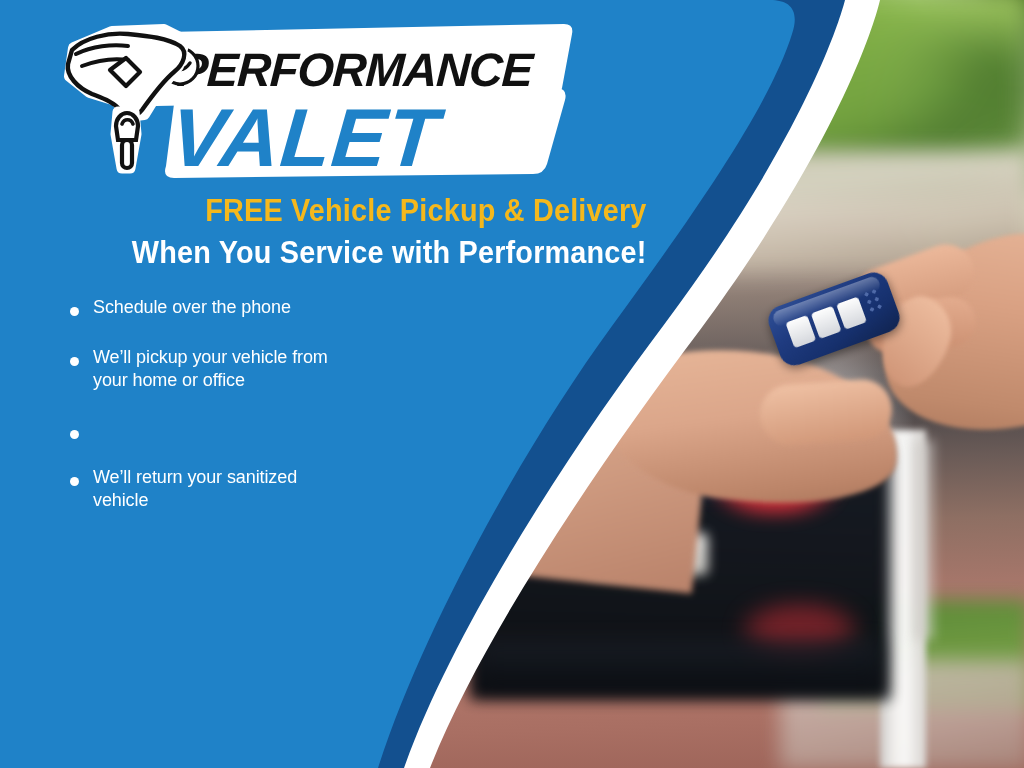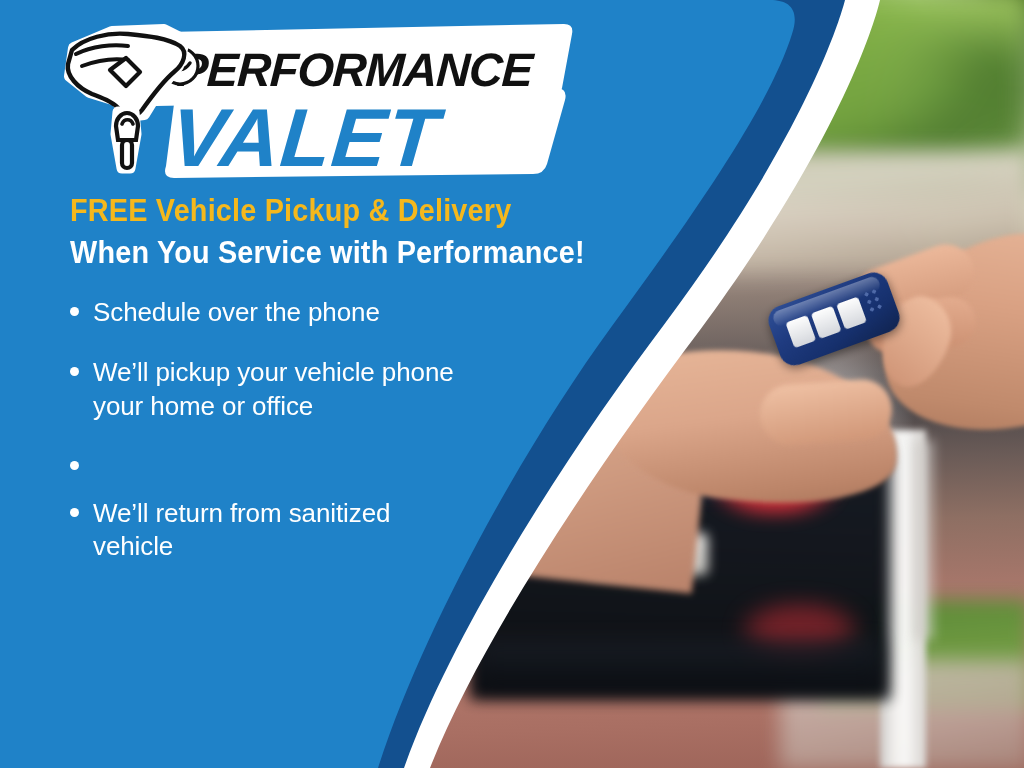--- a/index.html
+++ b/index.html
@@ -119,33 +119,33 @@
 
   
   .panel-svg{position:absolute;left:0;top:0;width:1024px;height:768px;}
 
   
   .content{position:absolute;left:0;top:0;width:700px;height:768px;}
 
   .logo{position:absolute;left:56px;top:14px;width:520px;height:170px;}
   .logo svg{display:block;}
 
-  .headline{position:absolute;left:70px;top:194px;width:620px;}
+  .headline{position:absolute;left:70px;top:194px;width:620px;text-align:right;}
   .head-1{font-family:"Liberation Sans",sans-serif;font-size:31px;font-weight:bold;
      color:#f5b81c;letter-spacing:.2px;line-height:1.12;white-space:nowrap;
      transform:scaleX(.93);transform-origin:left center;}
   .head-2{font-family:"Liberation Sans",sans-serif;font-size:31px;font-weight:bold;
      color:#ffffff;letter-spacing:.2px;line-height:1.12;margin-top:7px;white-space:nowrap;
      transform:scaleX(.93);transform-origin:left center;}
 
   .bullets{position:absolute;left:66px;top:296px;width:520px;}
   .bullet{position:relative;display:flex;align-items:flex-start;margin-bottom:27px;}
   .bullet .dot{flex:0 0 auto;width:9px;height:9px;border-radius:50%;
      background:#ffffff;margin:11px 14px 0 4px;}
-  .bullet .btext{color:#ffffff;font-size:26px;line-height:1.28;
+  .bullet .btext{color:#ffffff;font-size:18px;line-height:1.28;
      font-family:"Liberation Sans",sans-serif;letter-spacing:-.1px;white-space:pre-line;}
 </style>
 </head>
 <body>
 
 <div id="banner">
 
   <div class="photo">
     <div class="photo-bg"></div>
     <div class="photo-foliage"></div>
@@ -242,27 +242,27 @@
       <div class="head-2">When You Service with Performance!</div>
     </div>
 
     <div class="bullets">
       <div class="bullet">
         <span class="dot"></span>
         <span class="btext">Schedule over the phone</span>
       </div>
       <div class="bullet">
         <span class="dot"></span>
-        <span class="btext">We’ll pickup your vehicle phone
+        <span class="btext">We’ll pickup your vehicle from
 your home or office</span>
       </div>
       <div class="bullet">
         <span class="dot"></span>
       </div>
       <div class="bullet">
         <span class="dot"></span>
-        <span class="btext">We’ll return from sanitized
+        <span class="btext">We’ll return your sanitized
 vehicle</span>
       </div>
     </div>
 
   </div>
 </div>
 
 </body></html>

